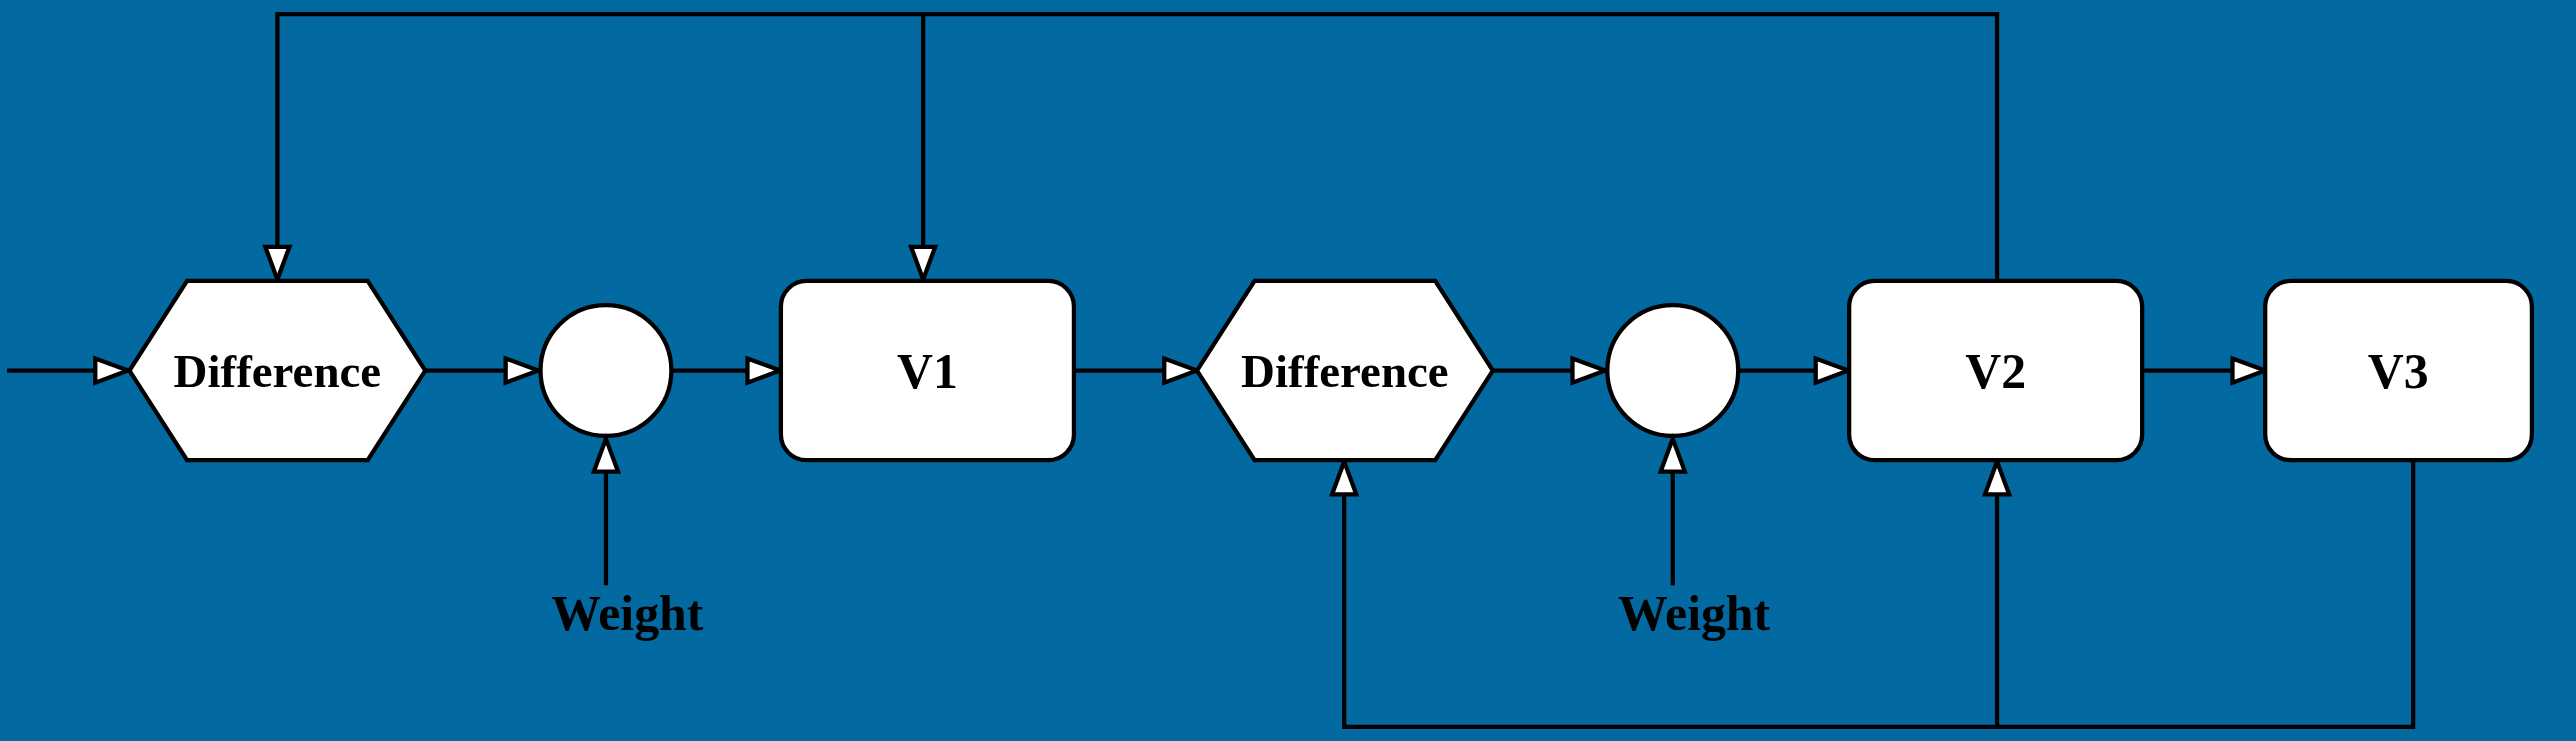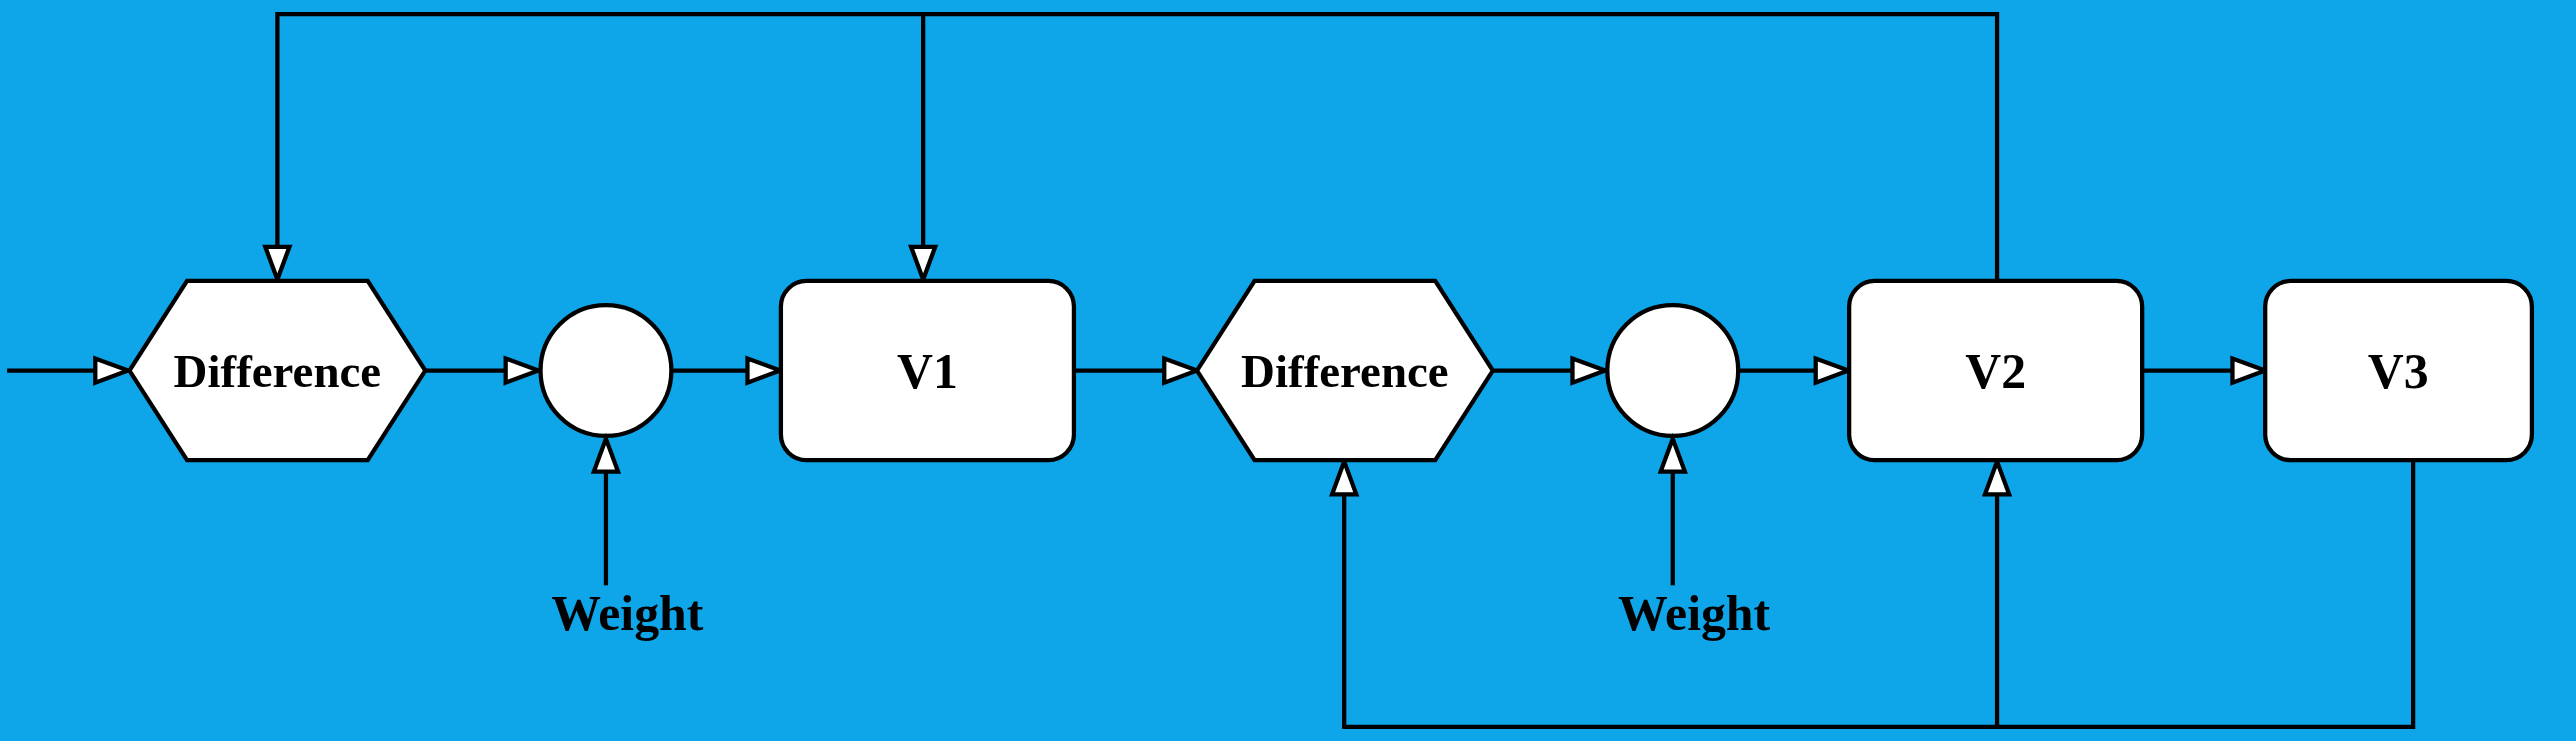--- a/index.html
+++ b/index.html
@@ -2,21 +2,21 @@
 <html style="font-size:11.4px"><head>
 <meta charset="utf-8">
 <style>
   html, body {
     margin: 0;
     padding: 0;
     background: #ffffff;
   }
   .diagram-wrap {
     width: 100%;
-    background: #0ea5e9;
+    background: #0369a1;
   }
   svg {
     display: block;
     width: 100%;
     height: auto;
   }
   .shape {
     fill: #ffffff;
     stroke: #000000;
     stroke-width: 6;

